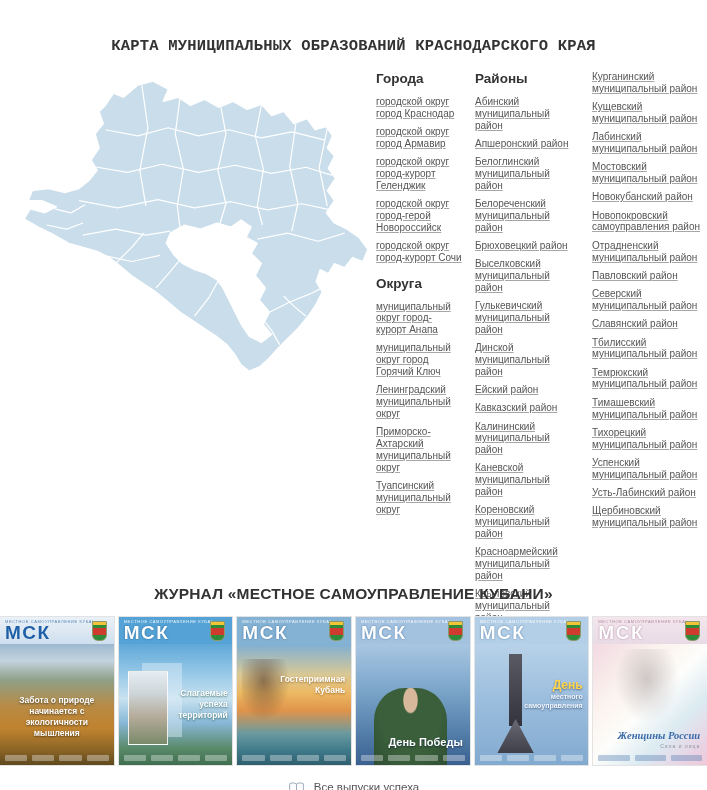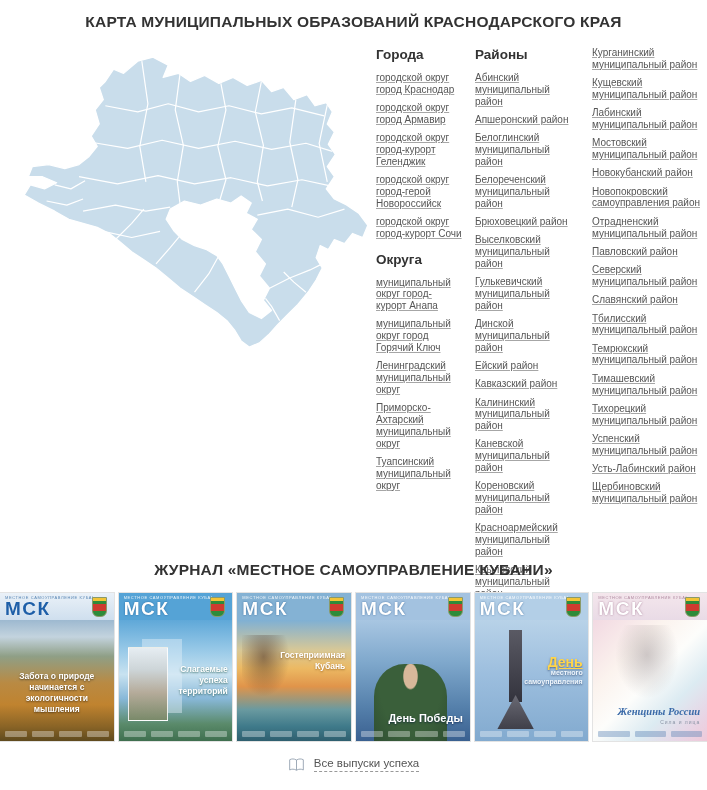--- a/index.html
+++ b/index.html
@@ -1,20 +1,20 @@
 <!DOCTYPE html>
 <html lang="ru"><head>
 <meta charset="utf-8">
 <style>
   html,body{margin:0;padding:0;background:#fff;}
   body{width:707px;height:790px;overflow:hidden;
        font-family:"Liberation Sans",sans-serif;-webkit-font-smoothing:antialiased;}
   .section-title{font-size:15.5px;font-weight:700;color:#333;text-align:center;
        margin:0;letter-spacing:.2px;}
-  .map-title{padding-top:13px;}
+  .map-title{padding-top:37px;font-family:Liberation Mono, monospace;}
   .content-row{display:flex;margin:16px 0 0 18px;height:492px;}
   .map-wrap{width:352px;flex:0 0 352px;}
   .cols{display:flex;gap:13px;margin-left:6px;}
   .col{font-size:10px;}
   .col-1{width:86px;}.col-2{width:104px;}.col-3{width:120px;}
   .col h2{font-size:13.5px;font-weight:700;color:#333;margin:0 0 10px;}
   .col h2.okruga{margin-top:12px;}
   .lnk{display:block;color:#555;line-height:1.18;margin-bottom:6.5px;cursor:pointer;
        text-decoration:underline;text-decoration-color:#a6a6a6;}
 
@@ -69,22 +69,22 @@
   .cover4 .cap{right:6%;bottom:13%;text-align:right;color:#fff;font-size:11px;line-height:1.25;
                text-shadow:0 1px 2px rgba(0,20,60,.6);}
   
   .cover5 .mast{background:#b3cfe7;}
   .cover5 .art{background:linear-gradient(180deg,#b8d2e8 0%,#9cbede 45%,#82aacf 100%);}
   .cover5 .art::before{content:"";position:absolute;left:30%;top:8%;width:12%;height:60%;
                background:linear-gradient(180deg,#5a5a64,#33333d);}
   .cover5 .art::after{content:"";position:absolute;left:20%;top:62%;width:32%;height:28%;
                background:linear-gradient(180deg,#6a6a74,#3f3f49);
                clip-path:polygon(50% 0,100% 100%,0 100%);}
-  .cover5 .cap{right:5%;top:28%;text-align:left;color:#ffd54a;font-size:14px;
-               text-shadow:0 1px 2px rgba(0,20,60,.5);text-decoration:underline;}
+  .cover5 .cap{right:5%;top:28%;text-align:left;color:#ffd54a;font-size:12px;
+               text-shadow:0 1px 2px rgba(0,20,60,.5);}
   .cover5 .cap2{right:5%;top:40%;width:55%;text-align:right;color:#eef5fc;font-size:7px;
                line-height:1.3;text-shadow:0 1px 2px rgba(0,20,60,.5);}
   
   .cover6 .mast{background:linear-gradient(180deg,#f4e6ec,#e9dbe6);}
   .cover6 .mck{color:#fff;text-shadow:0 0 2px rgba(150,100,130,.8);}
   .cover6 .topline{color:#b08aa0;}
   .cover6 .art{background:linear-gradient(135deg,#f2d9e2 0%,#fbf3ee 30%,#fdfdfb 50%,
                #dcebf2 70%,#e8d5e5 88%,#f0c8d8 100%);}
   .cover6 .art::before{content:"";position:absolute;left:18%;top:4%;width:58%;height:62%;
                background:radial-gradient(ellipse at 50% 40%,rgba(120,110,115,.35),transparent 68%);}

